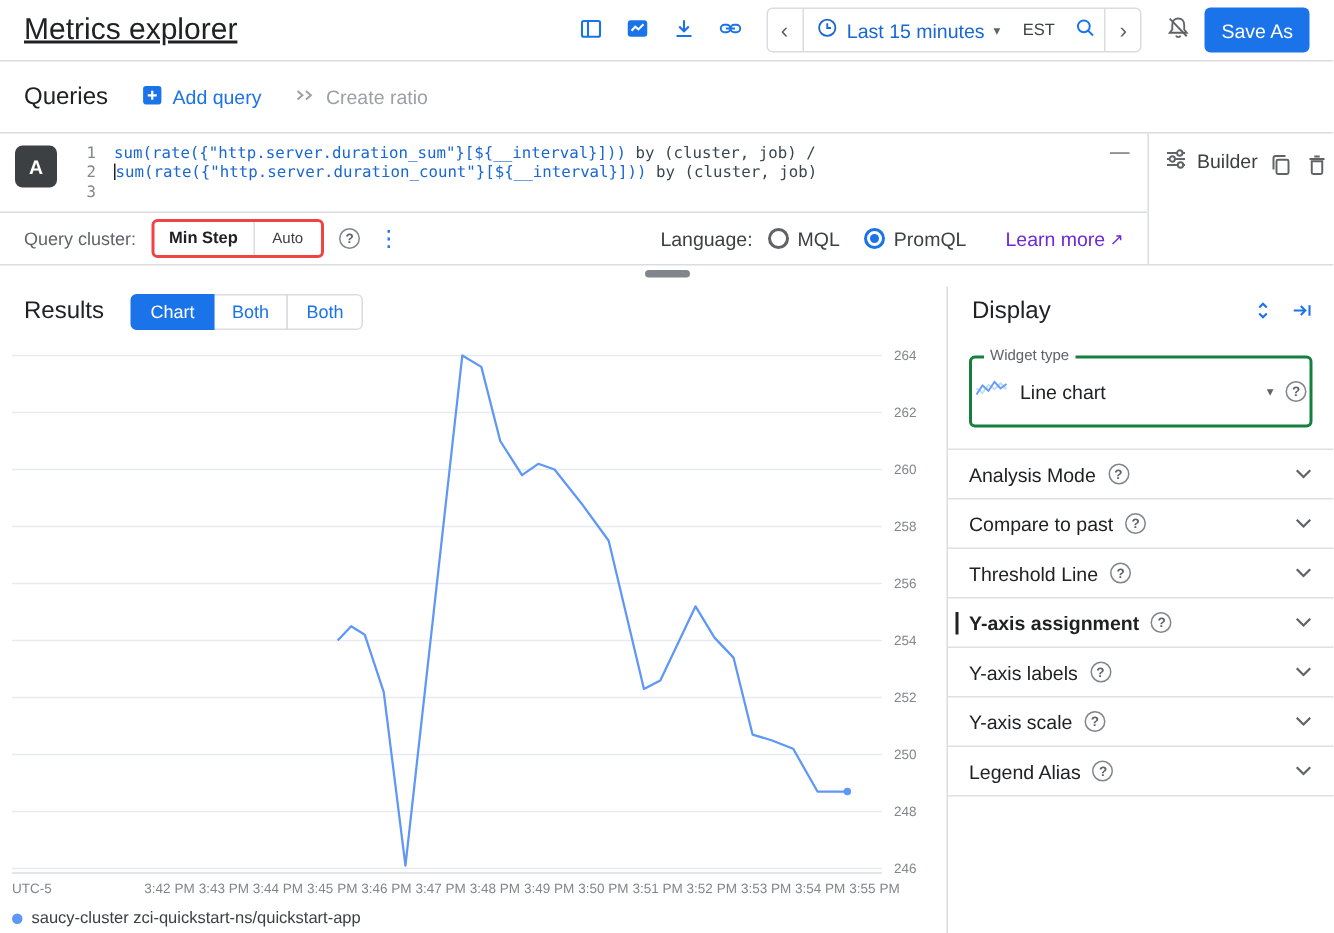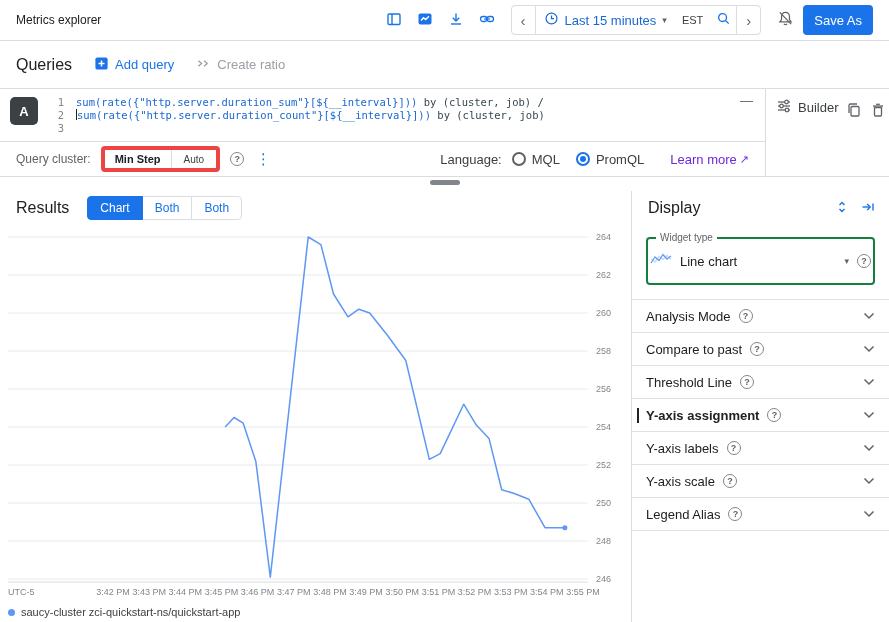--- a/index.html
+++ b/index.html
@@ -9,21 +9,21 @@
     font-family:"Liberation Sans", sans-serif;
     background:#fff; color:#202124;
   }
   .app { width:889px; height:622px; display:flex; flex-direction:column; }
   button { background:none; border:none; padding:0; font-family:inherit; cursor:pointer; color:inherit; }
   h1,h2 { margin:0; font-weight:400; }
   .spacer { flex:1; }
 
   
   .topbar { height:41px; border-bottom:1px solid #dadce0; display:flex; align-items:center; padding:0 16px; flex:none; }
-  .topbar h1 { font-size:12px; color:#202124; }
+  .topbar h1 { font-size:20px; color:#202124;text-decoration:underline; }
   .topbar-right { margin-left:auto; display:flex; align-items:center; gap:5px; }
   .icon-btn { width:26px; height:26px; display:flex; align-items:center; justify-content:center; border-radius:50%; }
   .time-range { display:flex; align-items:center; height:30px; border:1px solid #dadce0; border-radius:4px; margin:0 6px; background:#fff; }
   .tr-arrow { width:24px; height:100%; display:flex; align-items:center; justify-content:center; color:#5f6368; font-size:15px; }
   .tr-arrow.left { border-right:1px solid #dadce0; }
   .tr-arrow.right { border-left:1px solid #dadce0; }
   .tr-main { display:flex; align-items:center; gap:6px; padding:0 8px; height:100%; }
   .tr-label { font-size:13px; color:#1967d2; }
   .tr-dd { font-size:9px; color:#5f6368; }
   .tr-tz { font-size:11px; color:#3c4043; padding:0 7px; }
@@ -45,21 +45,21 @@
   .editor-left { flex:1; min-width:0; display:flex; flex-direction:column; }
   .code-area { position:relative; padding:7px 40px 6px 48px; min-height:51px; }
   .code-line { display:flex; font-family:"DejaVu Sans Mono", monospace; font-size:10.5px; line-height:13px; white-space:pre; }
   .ln { width:16px; text-align:right; color:#80868b; margin-right:12px; flex:none; }
   .sg-b { color:#1967d2; }
   .sg-d { color:#37474f; }
   .caret { border-left:1px solid #202124; height:11px; display:inline-block; }
   .collapse-editor { position:absolute; right:12px; top:4px; color:#5f6368; font-size:13px; }
   .options-row { border-top:1px solid #dadce0; height:35px; display:flex; align-items:center; padding:0 16px; gap:10px; }
   .opt-label { font-size:12px; color:#5f6368; }
-  .minstep { display:flex; align-items:stretch; border:4px solid #ef4444; border-radius:4px; height:26px; overflow:hidden; }
+  .minstep { display:flex; align-items:stretch; border:2px solid #ef4444; border-radius:4px; height:26px; overflow:hidden; }
   .ms-l { padding:0 10px; font-size:11px; font-weight:700; color:#202124; border-right:1px solid #dadce0; display:flex; align-items:center; }
   .ms-v { padding:0 12px; font-size:10px; color:#404040; display:flex; align-items:center; }
   .help-circle { width:14px; height:14px; border:1px solid #80868b; border-radius:50%; color:#5f6368; font-size:9px; font-weight:700; display:inline-flex; align-items:center; justify-content:center; flex:none; }
   .morevert { color:#1a73e8; font-size:15px; width:18px; }
   .lang-label { font-size:13px; color:#3c4043; margin-left:4px; }
   .langs { display:flex; align-items:center; }
   .radio-opt { display:flex; align-items:center; gap:6px; margin-right:16px; cursor:pointer; }
   .radio { width:14px; height:14px; border:2px solid #5f6368; border-radius:50%; position:relative; flex:none; }
   .radio.on { border-color:#1a73e8; }
   .radio.on::after { content:""; position:absolute; inset:2px; background:#1a73e8; border-radius:50%; }

